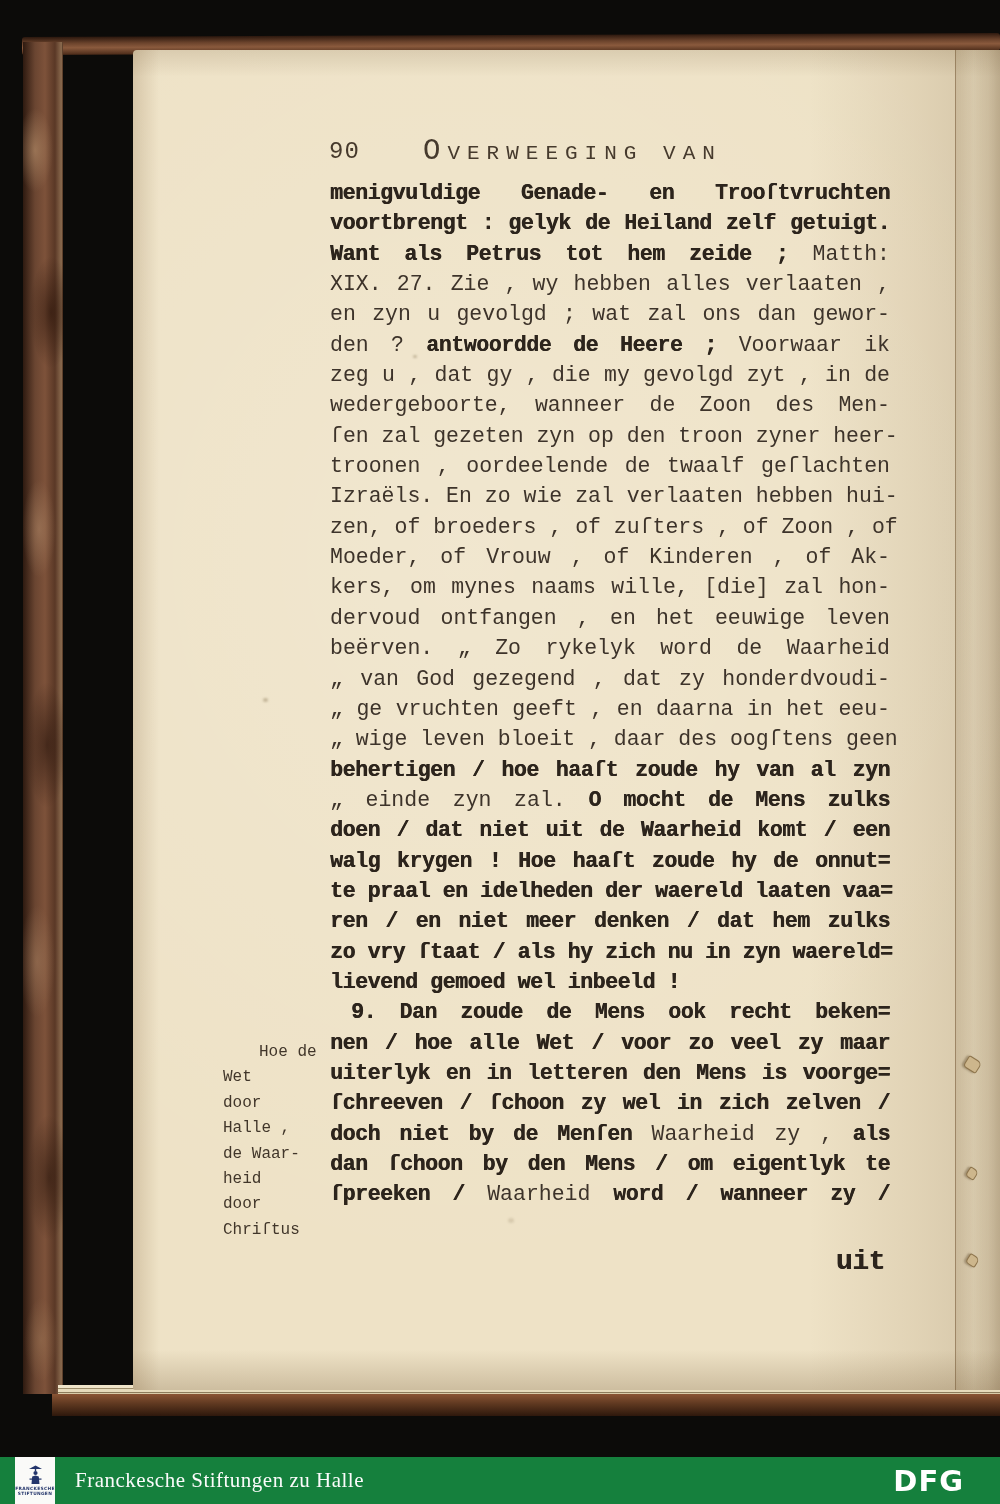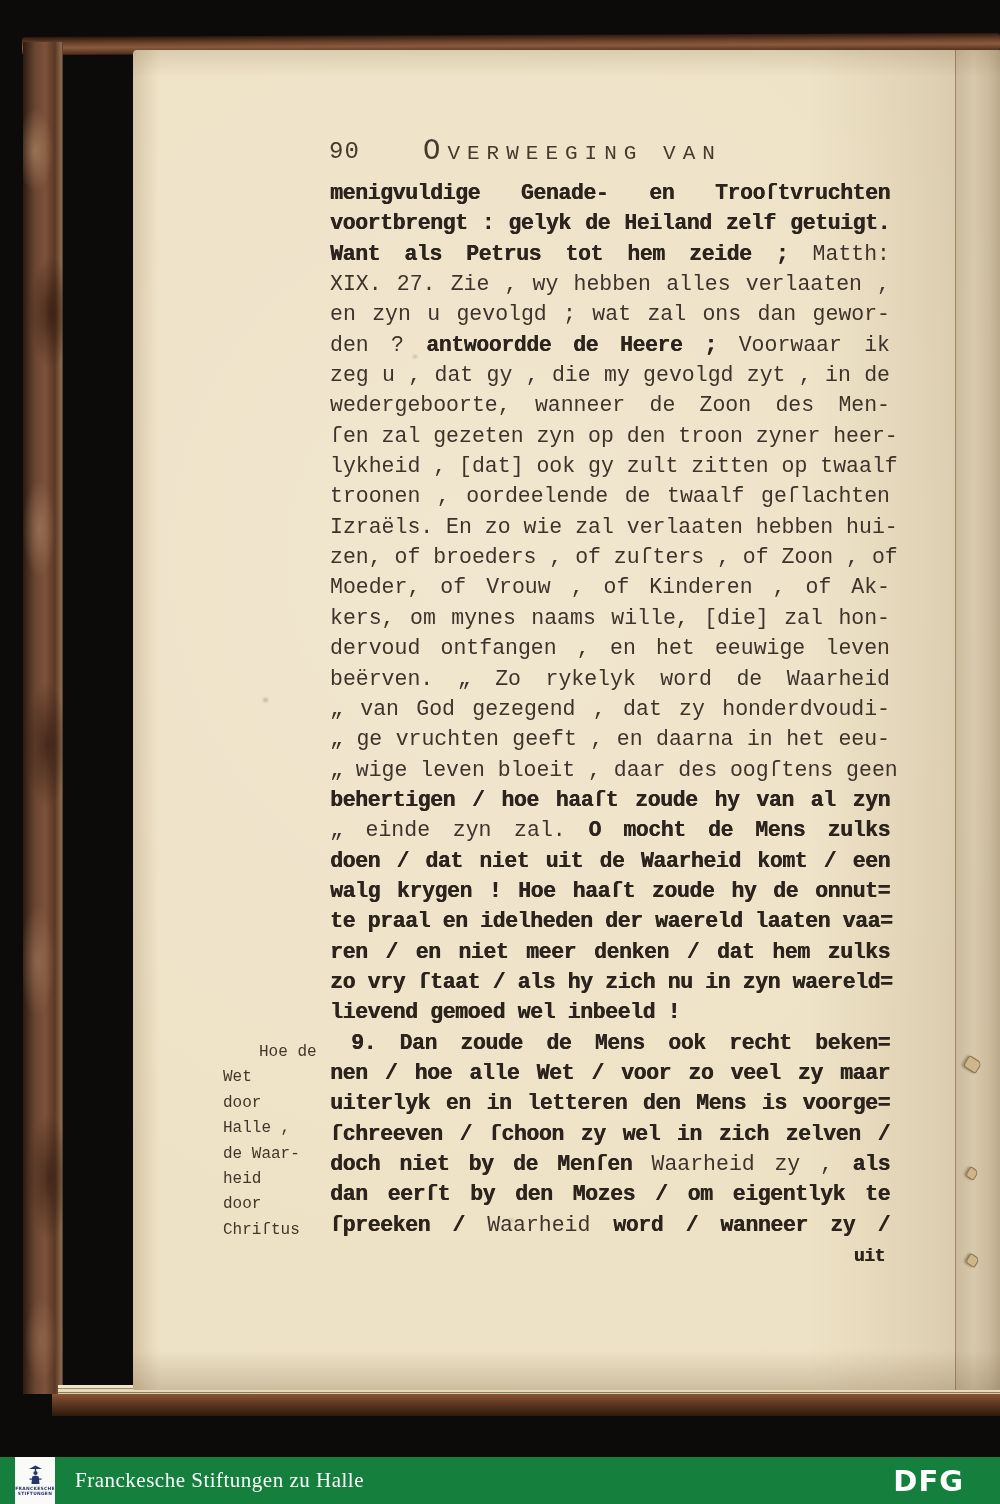--- a/index.html
+++ b/index.html
@@ -44,21 +44,21 @@
   .pagenum{position:absolute;left:196px;top:3px;font-size:24px;color:#46392c;letter-spacing:1px;}
   .running-title{position:absolute;left:290px;top:0;font-size:21px;letter-spacing:7px;color:#463a2d;
     display:inline-block;white-space:nowrap;text-align:center;}
   .running-title::first-letter{font-size:29px;}
   #body-text{position:absolute;left:197px;top:128px;width:560px;font-size:21.5px;}
   .ln{height:30.35px;line-height:30.35px;white-space:nowrap;text-align:justify;text-align-last:justify;color:#3d332a;}
   .ln.nj{text-align-last:left;}
   .ln.ind{text-indent:21px;}
   .ro{font-weight:400;}
   .fk{font-weight:700;color:#2c241c;letter-spacing:-0.4px;text-shadow:.4px 0 0 currentColor;}
-  .catchword{position:absolute;right:115px;top:1196px;font-size:18px;margin-left:19px;}
+  .catchword{position:absolute;right:115px;top:1196px;font-size:28px;margin-left:19px;}
   #margin-note{position:absolute;left:90px;top:990px;width:104px;font-size:16px;line-height:25.4px;color:#41362a;}
   .mline{white-space:nowrap;}
   .mline.first{padding-left:36px;}
   
   .footer-bar{position:absolute;left:0;top:1457px;width:1000px;height:47px;background:#15803d;}
   .org-logo{position:absolute;left:15px;top:0;width:40px;height:47px;background:#fafaf8;
     display:flex;flex-direction:column;align-items:center;justify-content:center;}
   .org-logo svg{display:block;margin-bottom:2px;}
   .org-logo-text{font-family:"DejaVu Sans",sans-serif;font-size:4.4px;line-height:5.4px;
     letter-spacing:.3px;color:#23356b;text-align:center;font-weight:700;}
@@ -107,21 +107,20 @@
     <div id="body-text">
         <div class="ln"><span class="fk">menigvuldige Genade- en Trooſtvruchten</span></div>
         <div class="ln"><span class="fk">voortbrengt : gelyk de Heiland zelf getuigt.</span></div>
         <div class="ln"><span class="fk">Want als Petrus tot hem zeide ; </span><span class="ro">Matth:</span></div>
         <div class="ln"><span class="ro">XIX. 27. Zie , wy hebben alles verlaaten ,</span></div>
         <div class="ln"><span class="ro">en zyn u gevolgd ; wat zal ons dan gewor-</span></div>
         <div class="ln"><span class="ro">den ? </span><span class="fk">antwoordde de Heere ; </span><span class="ro">Voorwaar ik</span></div>
         <div class="ln"><span class="ro">zeg u , dat gy , die my gevolgd zyt , in de</span></div>
         <div class="ln"><span class="ro">wedergeboorte, wanneer de Zoon des Men-</span></div>
         <div class="ln"><span class="ro">ſen zal gezeten zyn op den troon zyner heer-</span></div>
-        <div class="ln"><span class="ro">lykheid , [dat] ook gy zult zitten op twaalf</span></div>
         <div class="ln"><span class="ro">troonen , oordeelende de twaalf geſlachten</span></div>
         <div class="ln"><span class="ro">Izraëls. En zo wie zal verlaaten hebben hui-</span></div>
         <div class="ln"><span class="ro">zen, of broeders , of zuſters , of Zoon , of</span></div>
         <div class="ln"><span class="ro">Moeder, of Vrouw , of Kinderen , of Ak-</span></div>
         <div class="ln"><span class="ro">kers, om mynes naams wille, [die] zal hon-</span></div>
         <div class="ln"><span class="ro">dervoud ontfangen , en het eeuwige leven</span></div>
         <div class="ln"><span class="ro">beërven. „ Zo rykelyk word de Waarheid</span></div>
         <div class="ln"><span class="ro">„ van God gezegend , dat zy honderdvoudi-</span></div>
         <div class="ln"><span class="ro">„ ge vruchten geeft , en daarna in het eeu-</span></div>
         <div class="ln"><span class="ro">„ wige leven bloeit , daar des oogſtens geen</span></div>
@@ -131,21 +130,21 @@
         <div class="ln"><span class="fk">walg krygen ! Hoe haaſt zoude hy de onnut=</span></div>
         <div class="ln"><span class="fk">te praal en idelheden der waereld laaten vaa=</span></div>
         <div class="ln"><span class="fk">ren / en niet meer denken / dat hem zulks</span></div>
         <div class="ln"><span class="fk">zo vry ſtaat / als hy zich nu in zyn waereld=</span></div>
         <div class="ln nj"><span class="fk">lievend gemoed wel inbeeld !</span></div>
         <div class="ln ind"><span class="fk">9. Dan zoude de Mens ook recht beken=</span></div>
         <div class="ln"><span class="fk">nen / hoe alle Wet / voor zo veel zy maar</span></div>
         <div class="ln"><span class="fk">uiterlyk en in letteren den Mens is voorge=</span></div>
         <div class="ln"><span class="fk">ſchreeven / ſchoon zy wel in zich zelven /</span></div>
         <div class="ln"><span class="fk">doch niet by de Menſen </span><span class="ro">Waarheid zy , </span><span class="fk">als</span></div>
-        <div class="ln"><span class="fk">dan eerſt by den Mozes / om eigentlyk te</span></div>
+        <div class="ln"><span class="fk">dan ſchoon by den Mens / om eigentlyk te</span></div>
         <div class="ln"><span class="fk">ſpreeken / </span><span class="ro">Waarheid </span><span class="fk">word / wanneer zy /</span></div>
       </div>
 
     <div class="catchword fk">uit</div>
   </div>
 
   <div class="footer-bar">
     <div class="org-logo">
       <svg width="17" height="19" viewBox="0 0 17 19">
         <path d="M2 4 L8.5 0.5 L15 4 Z" fill="#23356b"></path>

